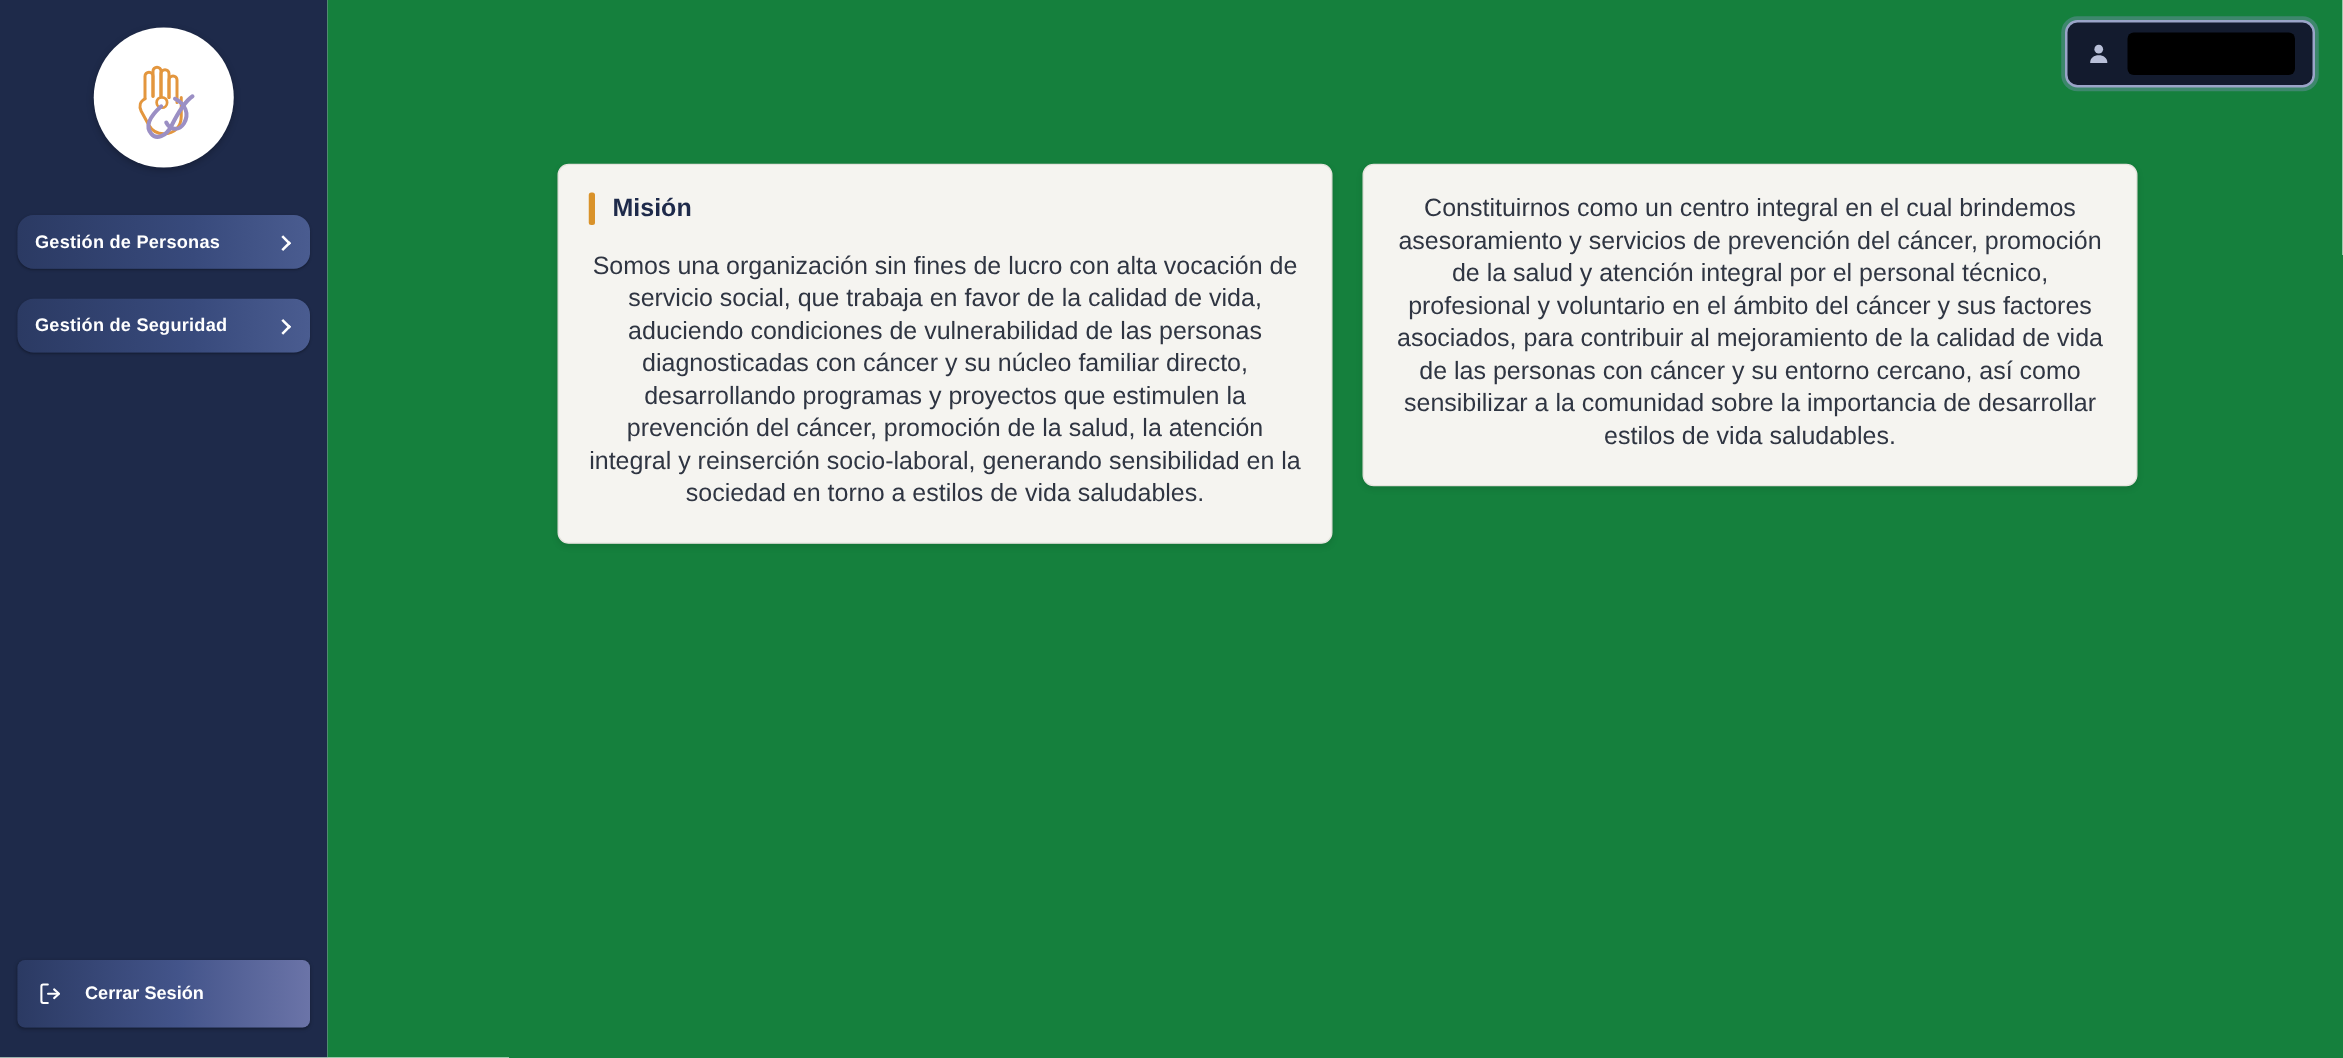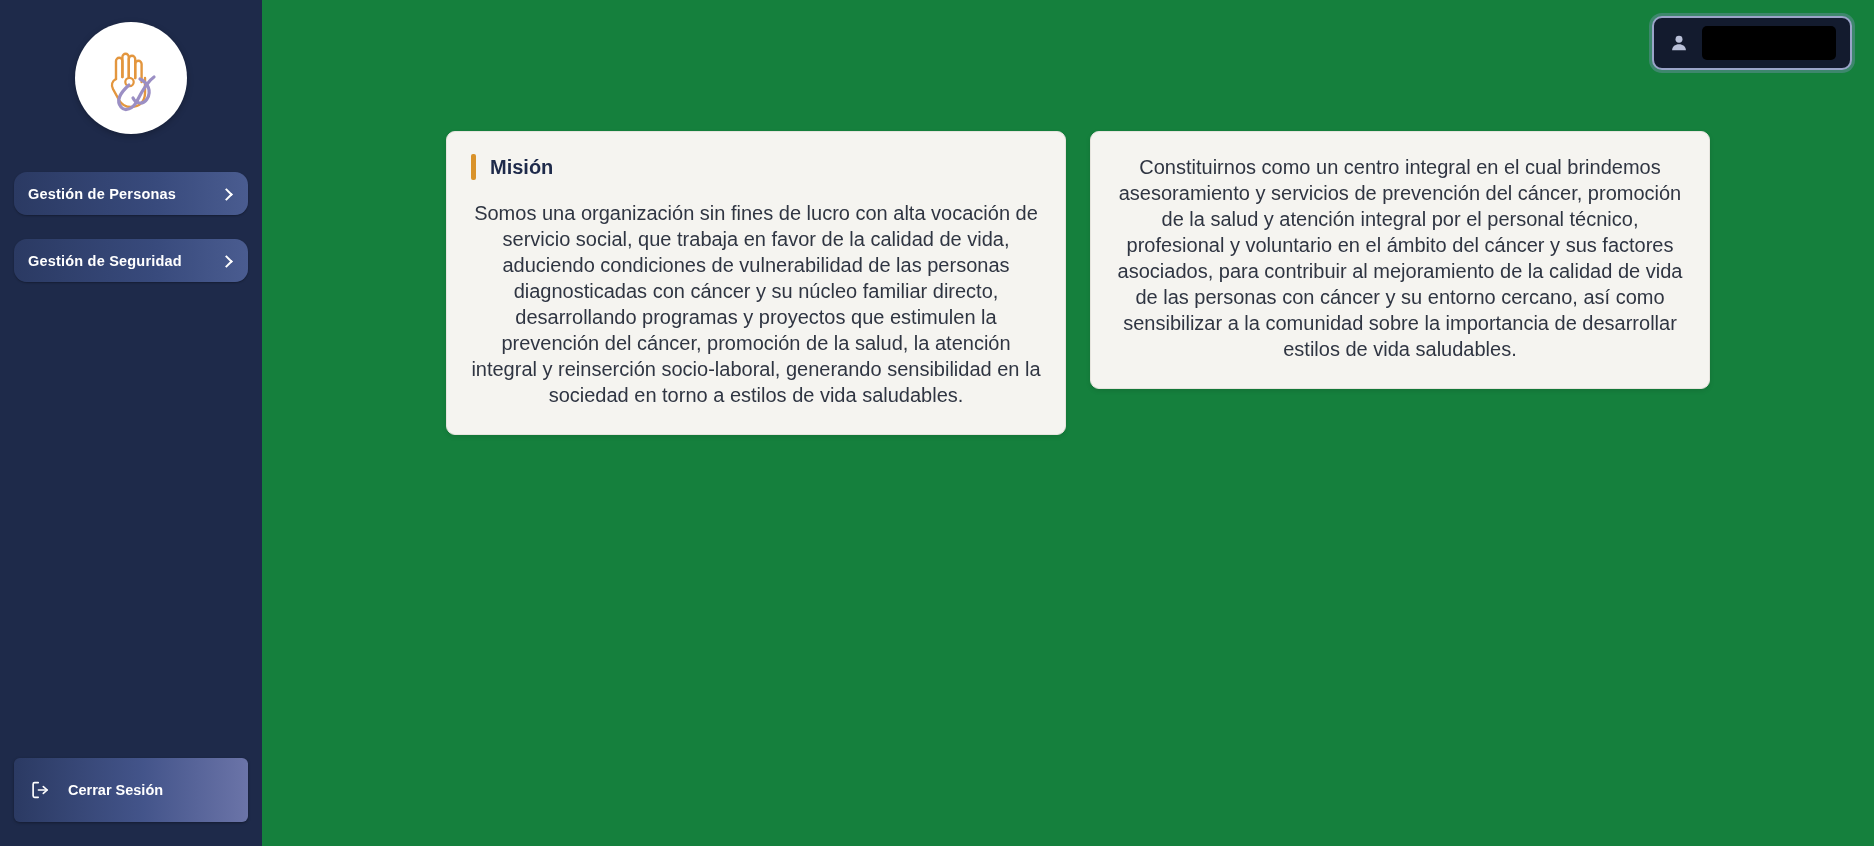--- a/index.html
+++ b/index.html
@@ -82,21 +82,21 @@
     border-top: 2px solid #ffffff;
     border-right: 2px solid #ffffff;
     transform: rotate(45deg);
   }
 
   .logout {
     position: absolute;
     left: 14px;
     bottom: 24px;
     width: 234px;
-    height: 64px;
+    height: 54px;
     background: linear-gradient(90deg, #2b3a63 0%, #43548a 55%, #6b74a8 100%);
     border-radius: 6px;
     display: flex;
     align-items: center;
     padding: 0 16px;
     cursor: pointer;
     box-shadow: 0 1px 3px rgba(0,0,0,0.35);
   }
   .logout-label {
     color: #ffffff;

